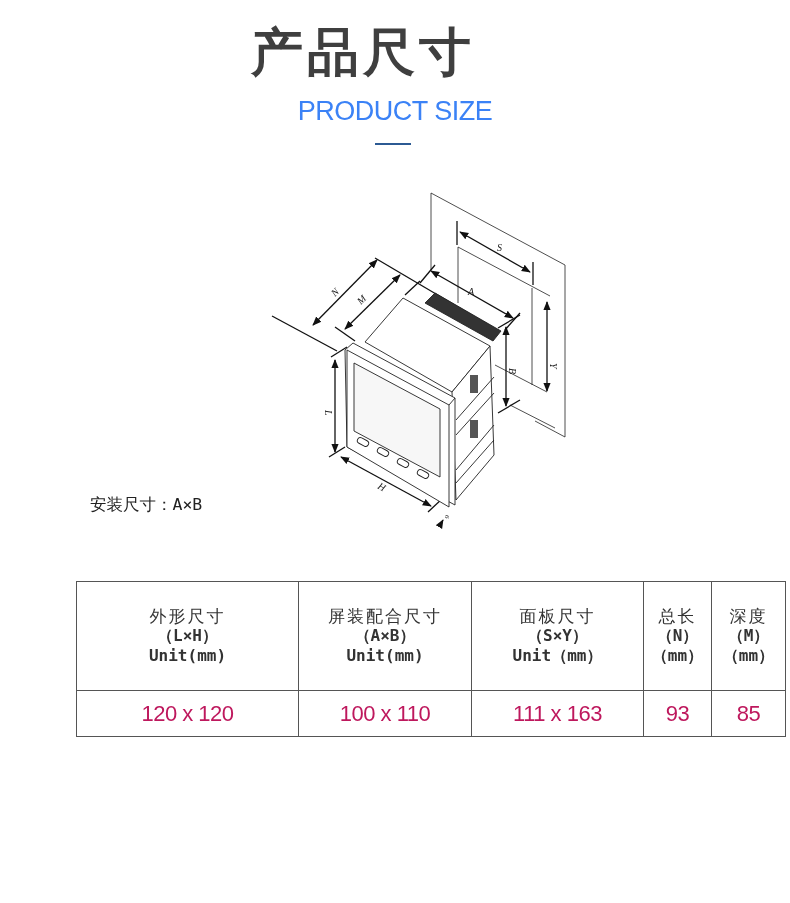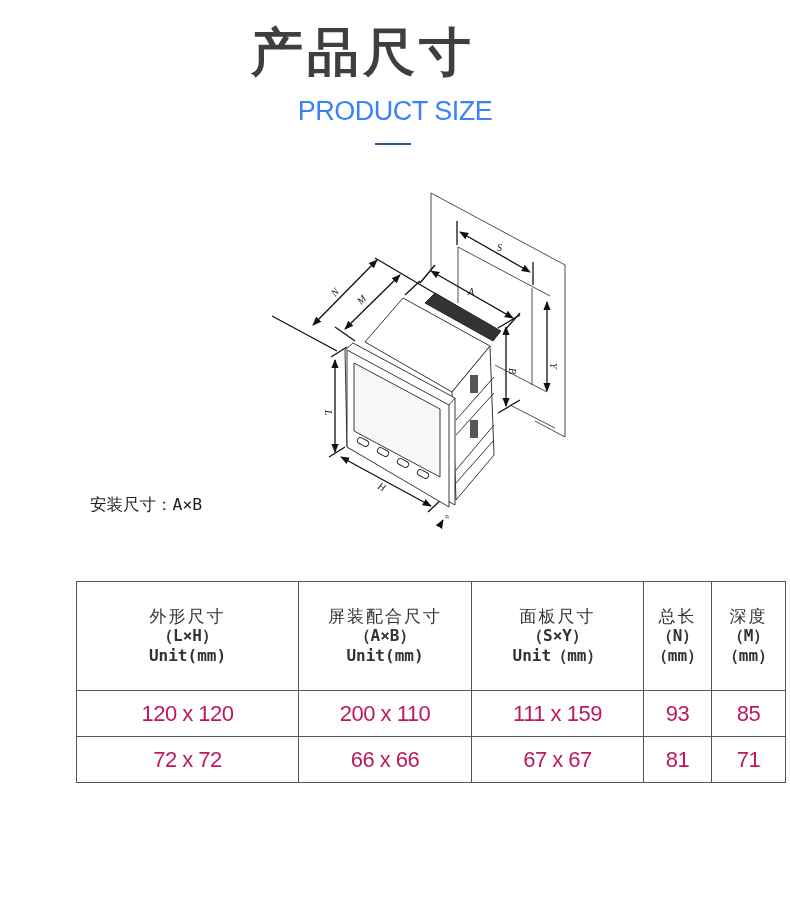--- a/index.html
+++ b/index.html
@@ -157,26 +157,19 @@
       <span class="l3">（mm）</span>
     </th>
     <th>
       <span class="cn">深度</span>
       <span class="l2">（M）</span>
       <span class="l3">（mm）</span>
     </th>
   </tr>
   <tr>
     <td>120 x 120</td>
-    <td>200 x 110</td>
-    <td>111 x 159</td>
+    <td>100 x 110</td>
+    <td>111 x 163</td>
     <td>93</td>
     <td>85</td>
-  </tr>
-  <tr>
-    <td>72 x 72</td>
-    <td>66 x 66</td>
-    <td>67 x 67</td>
-    <td>81</td>
-    <td>71</td>
   </tr>
 </tbody>
   </table>
 
 </body></html>

